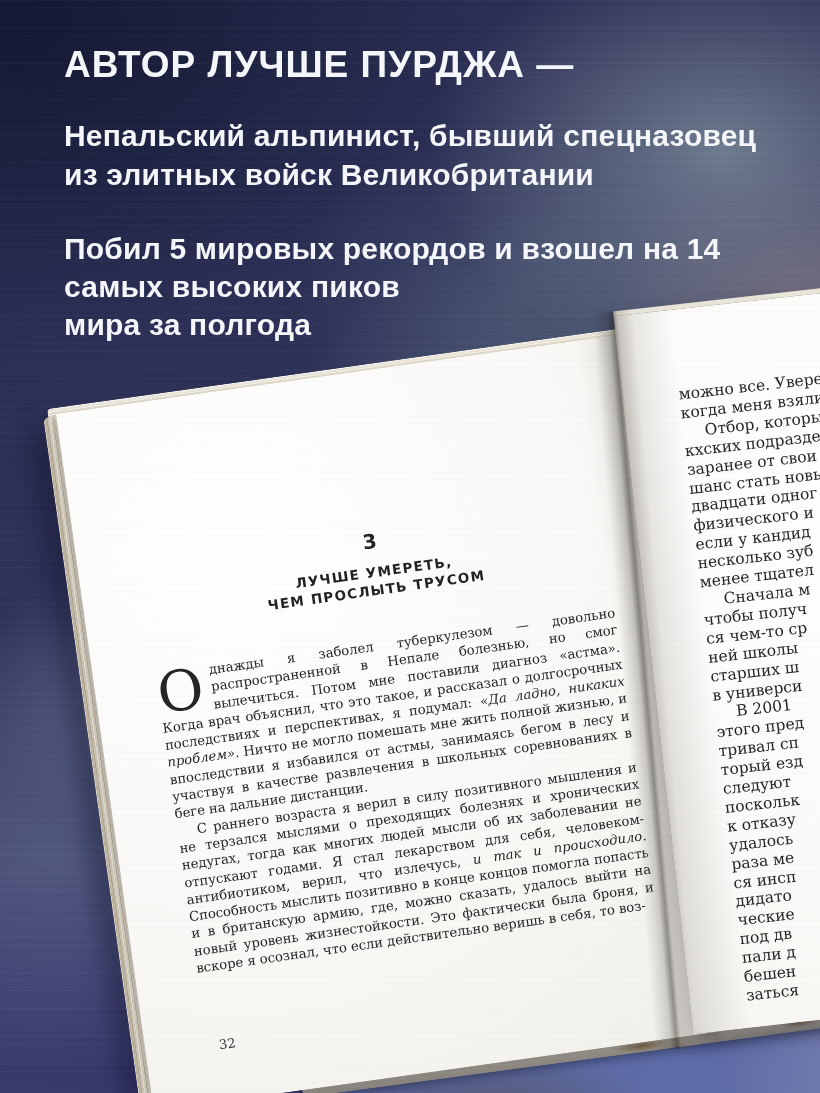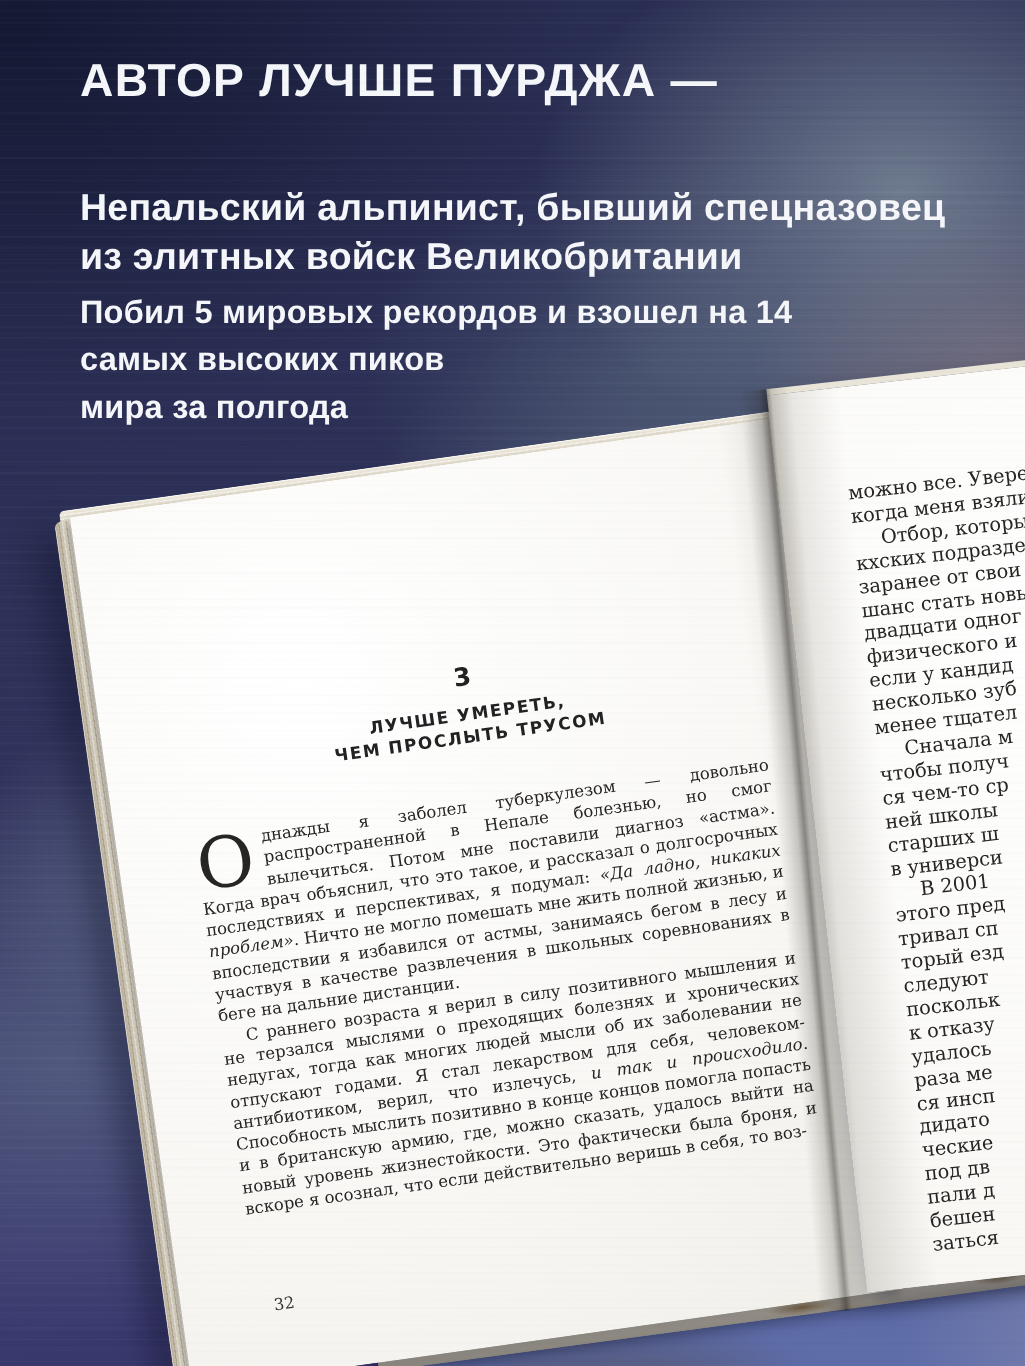--- a/index.html
+++ b/index.html
@@ -27,25 +27,25 @@
       repeating-linear-gradient(180deg, rgba(255,255,255,.045) 0 1px, rgba(255,255,255,0) 1px 4px, rgba(0,0,0,.05) 4px 5px, rgba(0,0,0,0) 5px 9px);
   }
   
   .poster{position:absolute;left:64px;top:0;width:730px;z-index:10;color:#f4f6f9;}
   .headline{
     position:absolute;left:0;top:44px;width:730px;
     font-size:37px;font-weight:800;letter-spacing:1px;line-height:42px;white-space:pre-line;
   }
   .subtitle{
     position:absolute;left:0;top:116px;width:740px;
-    font-size:30px;font-weight:700;line-height:39px;white-space:pre-line;letter-spacing:.2px;margin-top:31px;
+    font-size:30px;font-weight:700;line-height:39px;white-space:pre-line;letter-spacing:.2px;
   }
   .facts{
     position:absolute;left:0;top:230px;width:740px;
-    font-size:26px;font-weight:700;line-height:38px;white-space:pre-line;letter-spacing:.2px;
+    font-size:30px;font-weight:700;line-height:38px;white-space:pre-line;letter-spacing:.2px;
   }
   
   .book{
     position:absolute;left:55px;top:408px;width:1300px;height:900px;
     transform:rotate(-8deg);transform-origin:0 0;z-index:5;
   }
   .painted-surface{
     position:absolute;left:170px;top:719px;width:1130px;height:160px;
     transform:rotate(.4deg);
     background:

